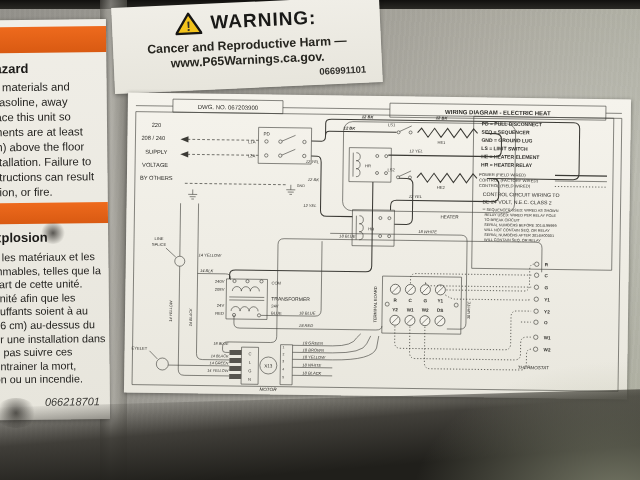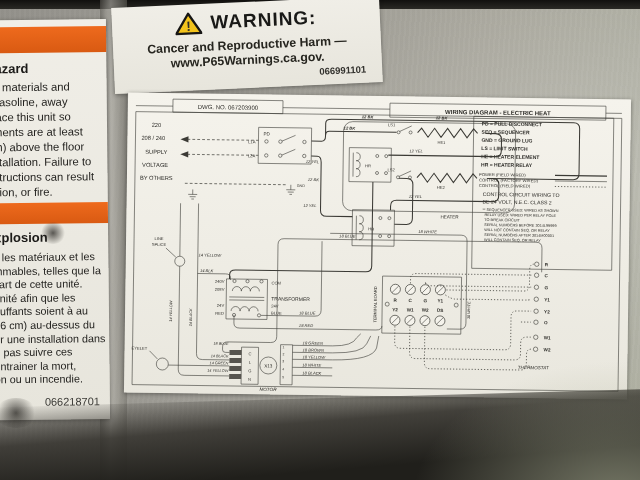--- a/index.html
+++ b/index.html
@@ -32,21 +32,21 @@
 
   
   .leftlab{left:-62px;top:20px;width:170px;height:400px;transform:rotate(-.6deg);}
   .leftlab .bar{position:absolute;left:0;width:100%;height:26px;background:linear-gradient(180deg,#ee6a1d,#d95a12);}
   .leftlab .bar1{top:7px;}
   .leftlab .bar2{top:183px;height:21px;}
   .leftlab .h1{position:absolute;left:58px;top:41px;font-size:13px;font-weight:bold;color:#1c1b19;}
   .leftlab .en{position:absolute;left:56px;top:60px;font-size:11.3px;line-height:15px;color:#242320;white-space:nowrap;}
   .leftlab .h2{position:absolute;left:56px;top:210px;font-size:13px;font-weight:bold;color:#1c1b19;}
   .leftlab .fr{position:absolute;left:55px;top:231px;font-size:10.8px;line-height:13.6px;color:#242320;white-space:nowrap;}
-  .leftlab .pn{position:absolute;right:10px;top:376px;font-size:11px;color:#3a3935;}
+  .leftlab .pn{position:absolute;right:10px;top:376px;font-size:11px;color:#3a3935;font-style:italic;}
 
   
   .diag{left:126px;top:96px;width:503px;height:300px;transform:rotate(.8deg);background:linear-gradient(180deg,#f5f3ec,#e9e7de);}
   svg text{fill:#2e2d29;font-family:"Liberation Sans",sans-serif;}
   .t34{font-size:3.4px;} .t36{font-size:3.6px;} .t38{font-size:3.8px;}
   .t4{font-size:4.1px;} .t42{font-size:4.2px;} .t45{font-size:4.6px;}
   .t5{font-size:5px;} .t52{font-size:5.2px;} .t57{font-size:5.7px;} .t6{font-size:6px;}
   .b{font-weight:bold;} .i{font-style:italic;}
   .ln{stroke:#3b3a35;fill:none;}
   .pw{stroke-width:1.05;} .ct{stroke-width:.6;}

